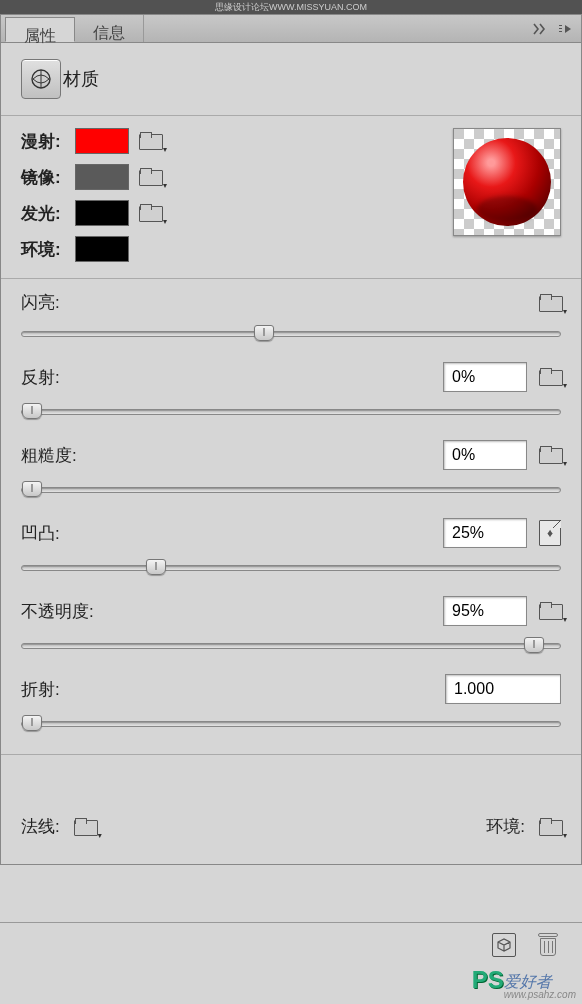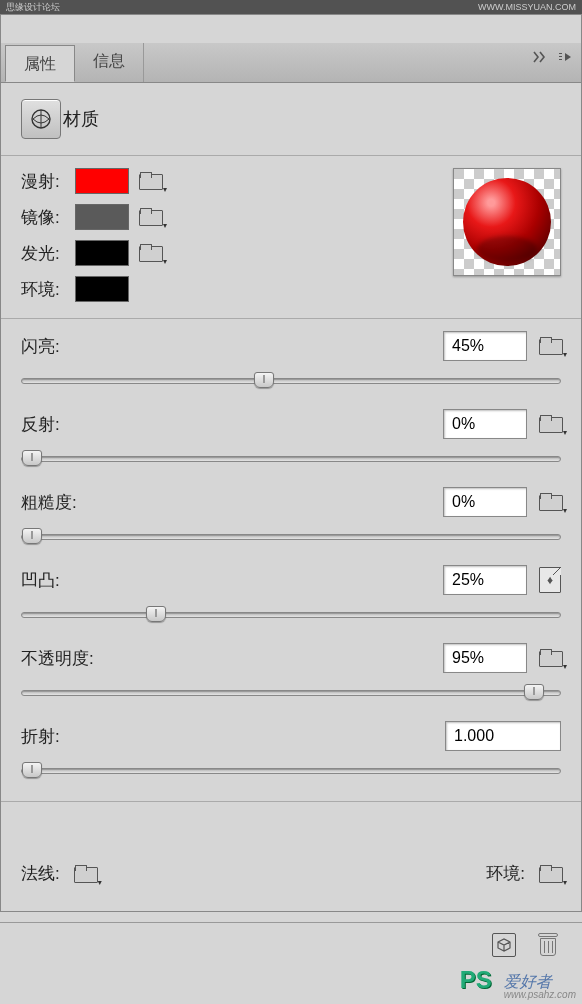--- a/index.html
+++ b/index.html
@@ -1,35 +1,35 @@
 <!DOCTYPE html>
 <html><head>
 <meta charset="utf-8">
 <style>
 * { box-sizing: border-box; margin: 0; padding: 0; font-family: "Microsoft YaHei", "SimSun", sans-serif; }
 body { width: 582px; height: 1004px; background: #d6d6d6; position: relative; }
 
-.topbar { height: 14px; background: #525252; display: flex; justify-content: space-between; align-items: center; padding: 0 6px; font-size: 9px; color: #ccc; }
+.topbar { height: 14px; background: #525252; display: flex; justify-content: center; align-items: center; padding: 0 6px; font-size: 9px; color: #ccc; }
 
 .panel { border: 1px solid #888; background: #d6d6d6; margin: 0; }
 
-.tab-bar { display: flex; height: 40px; background: linear-gradient(#c8c8c8,#b4b4b4); border-bottom: 1px solid #888; position: relative; margin-top: 28px; }
+.tab-bar { display: flex; height: 28px; background: linear-gradient(#c8c8c8,#b4b4b4); border-bottom: 1px solid #888; position: relative; }
 .tab { padding: 8px 18px; font-size: 16px; color: #444; cursor: pointer; border-right: 1px solid #999; }
 .tab.active { background: #d6d6d6; border-top: 1px solid #888; border-left: 1px solid #888; border-right: 1px solid #888; margin-top: 2px; margin-left: 4px; border-bottom: 1px solid #d6d6d6; position: relative; z-index: 2; }
 .tab-controls { position: absolute; right: 6px; top: 8px; display: flex; gap: 8px; }
 
 .header-row { display: flex; align-items: center; padding: 16px 20px; gap: 2px; }
 .icon-btn { width: 40px; height: 40px; border: 1px solid #777; background: linear-gradient(#e0e0e0,#c0c0c0); border-radius: 4px; display: flex; align-items: center; justify-content: center; box-shadow: inset 0 1px 0 #fff; }
 
 .section { border-top: 1px solid #aaa; padding: 12px 20px 16px 20px; }
 
 .swatch-area { display: flex; justify-content: space-between; align-items: flex-start; }
 .swatch-list { display: flex; flex-direction: column; gap: 10px; }
 .swatch-row { display: flex; align-items: center; gap: 10px; }
-.swatch-label { font-size: 17px; color: #222; width: 44px; }
+.swatch-label { font-size: 17px; color: #222; width: 44px; font-weight: bold; }
 .swatch { width: 54px; height: 26px; border: 1px solid #666; }
 .folder-small { width: 22px; height: 18px; position: relative; cursor: pointer; }
 .folder-small::before { content:""; position:absolute; bottom:0; left:0; width:22px; height:14px; border:1px solid #555; background: #d0d0d0; border-radius:1px; }
 .folder-small::after { content:""; position:absolute; top:0; left:1px; width:10px; height:5px; border:1px solid #555; border-bottom:none; background:#d0d0d0; border-radius:1px 1px 0 0; }
 .folder-small .tick { position:absolute; right:-6px; bottom:-4px; font-size:8px; color:#333; }
 
 .preview { width: 108px; height: 108px; border: 1px solid #888; background: repeating-conic-gradient(#fff 0 25%, #ccc 0 50%) 0 0/20px 20px; display: flex; align-items: center; justify-content: center; box-shadow: 0 1px 2px rgba(0,0,0,0.3); }
 .preview .ball { width: 88px; height: 88px; border-radius: 50%; background: radial-gradient(circle at 32% 28%, #ff9a9a 4%, #e81818 28%, #a00 55%, #500 85%); position: relative; }
 .preview .ball::after { content:""; position:absolute; left:50%; bottom:4px; transform:translateX(-50%); width:60px; height:26px; border-radius:50%; background: rgba(0,0,0,0.25); filter: blur(2px); }
 
@@ -53,21 +53,21 @@
 .footgroup { display:flex; align-items:center; gap:14px;margin-top:40px; }
 .footgroup .lbl { font-size:17px; color:#222; }
 
 .bottom-bar { position:absolute; left:0; right:0; bottom:38px; height:44px; border-top:1px solid #999; display:flex; justify-content:flex-end; align-items:center; gap:22px; padding-right:24px; background:#d6d6d6; }
 .boxicon { width:24px; height:24px; border:1px solid #555; border-radius:2px; display:flex; align-items:center; justify-content:center; }
 .trash { width:20px; height:24px; position:relative; color:#777; }
 .trash .lid { position:absolute; top:0; left:0; width:20px; height:4px; border:1px solid #777; border-radius:2px; }
 .trash .can { position:absolute; top:5px; left:2px; width:16px; height:18px; border:1px solid #777; border-radius:0 0 3px 3px; }
 .trash .can::before { content:""; position:absolute; left:3px; top:2px; width:1px; height:12px; background:#777; box-shadow:4px 0 #777, 8px 0 #777; }
 
-.watermark { position:absolute; right:6px; bottom:4px; font-size:14px; font-style:italic; color:#888; display:flex; align-items:center; gap:12px; }
+.watermark { position:absolute; right:6px; bottom:4px; font-size:14px; font-style:italic; color:#888; display:flex; align-items:center; gap:0; }
 .watermark .ps { color:#2a7; font-weight:bold; font-size:24px; font-style:normal; text-shadow:1px 1px 0 #063; }
 
 svg { display:block; }
 </style>
 </head>
 <body>
 
 <div class="topbar">
   <span>思缘设计论坛</span>
   <span>WWW.MISSYUAN.COM</span>
@@ -140,21 +140,20 @@
       </div>
     </div>
   </div>
 
   <div class="section">
 
     <div class="slider-block">
       <div class="slider-head">
         <span class="lbl">闪亮:</span>
         <div class="right">
-          <input class="value-box" value="45%" style="">
           <div class="folder-small">
               <span class="tick">▾</span>
             </div>
         </div>
       </div>
       <div class="slider-track">
         <div class="track-line"></div>
           <div class="thumb" style="left:45%;"></div>
       </div>
     </div>

